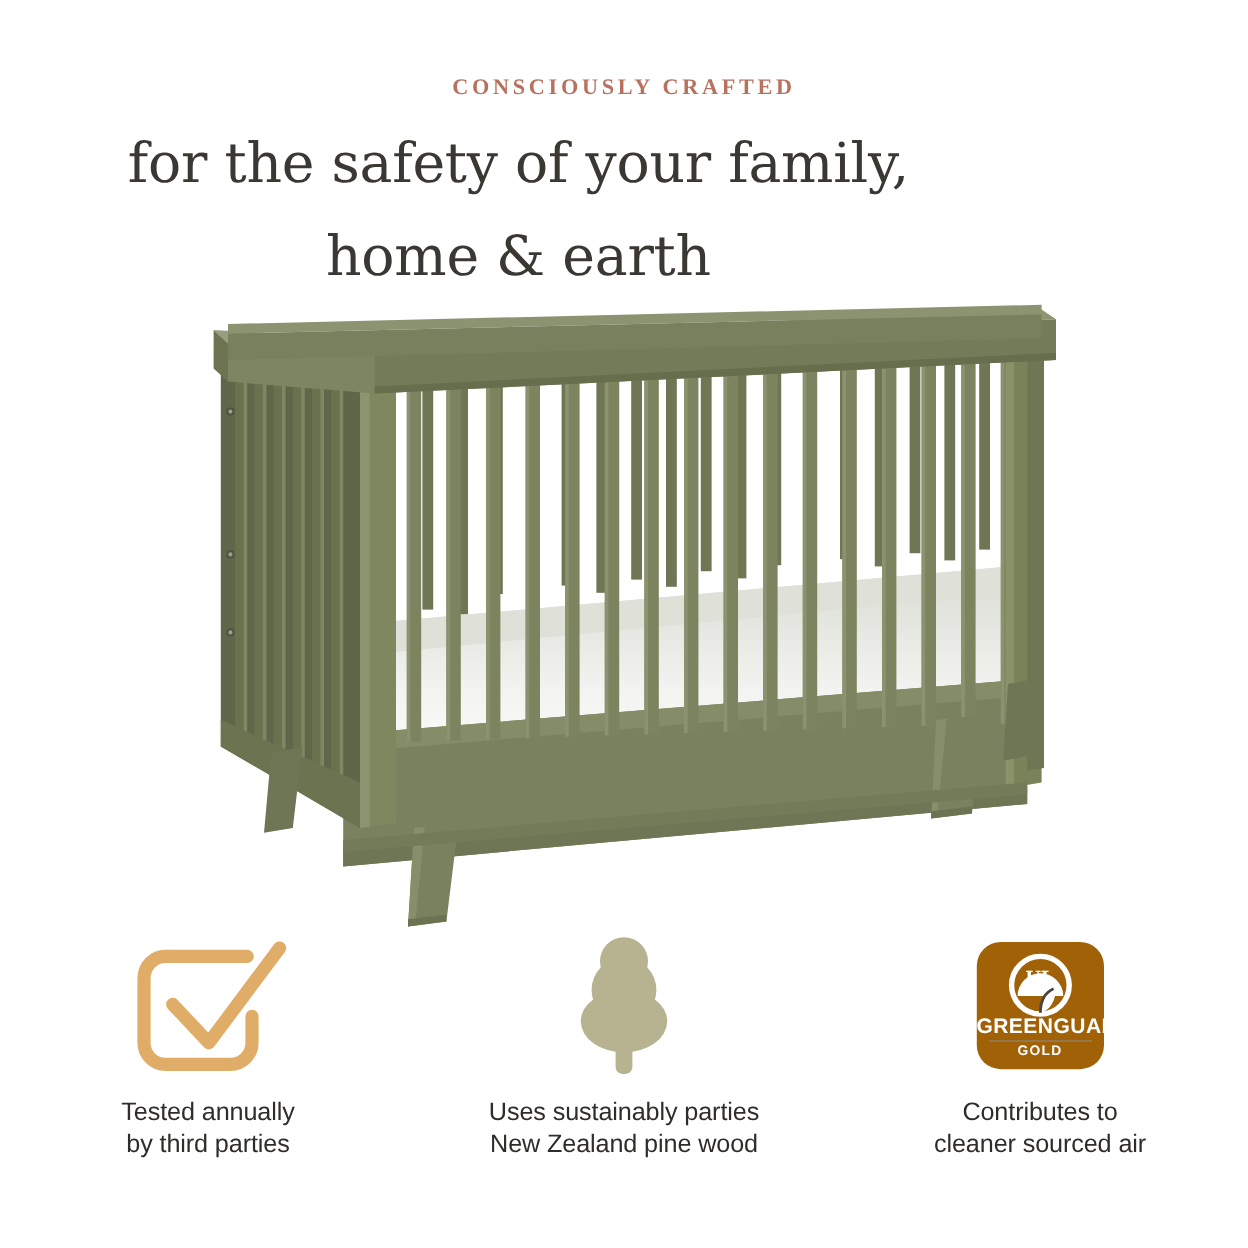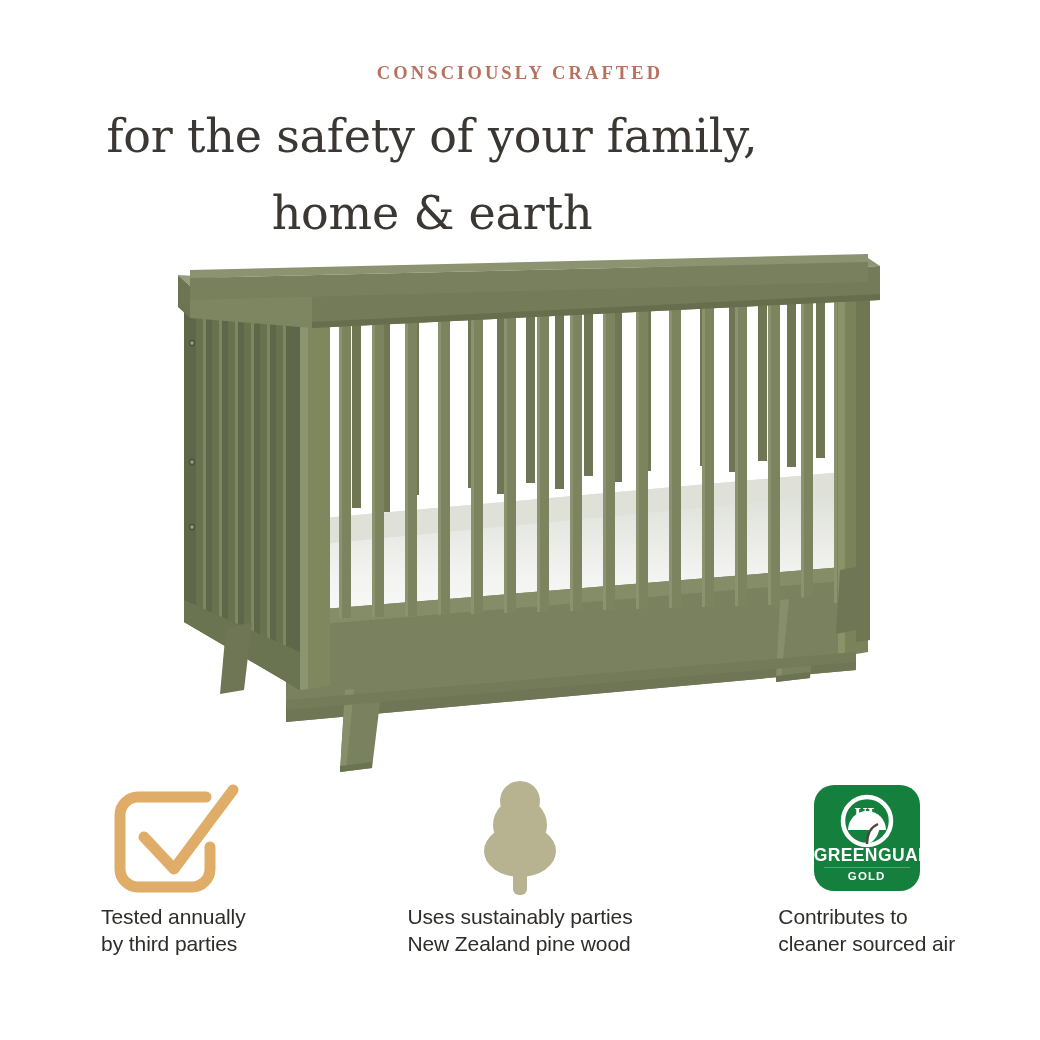--- a/index.html
+++ b/index.html
@@ -42,33 +42,34 @@
   .features{
     position:absolute;top:775px;left:0;width:1040px;height:210px;
     display:flex;
   }
   .feature{
     flex:1 1 0;
     display:flex;flex-direction:column;align-items:center;
   }
   .fe-icon{height:125px;display:flex;align-items:center;justify-content:center;}
   .fe-cap{
-    margin-top:3px;
+    margin-top:13px;
+    text-align:center;
     font-family:"Liberation Sans", sans-serif;
     font-size:21px;
     line-height:27px;
     color:#2f2c29;
     font-weight:400;
     letter-spacing:-0.1px;
   }
   .fe-cap .l2{display:block;}
 
   
   .gg{
-    width:106px;height:106px;border-radius:20px;background:#15803d;
+    width:106px;height:106px;border-radius:20px;background:#a16207;
     position:relative;
   }
   .gg-circle{
     position:absolute;left:50%;top:9px;transform:translateX(-50%);
   }
   .gg-name{
     position:absolute;left:0;right:0;top:60px;text-align:center;
     color:#ffffff;font-size:17.5px;font-weight:700;letter-spacing:0.4px;
     font-family:"Liberation Sans", sans-serif;
   }

